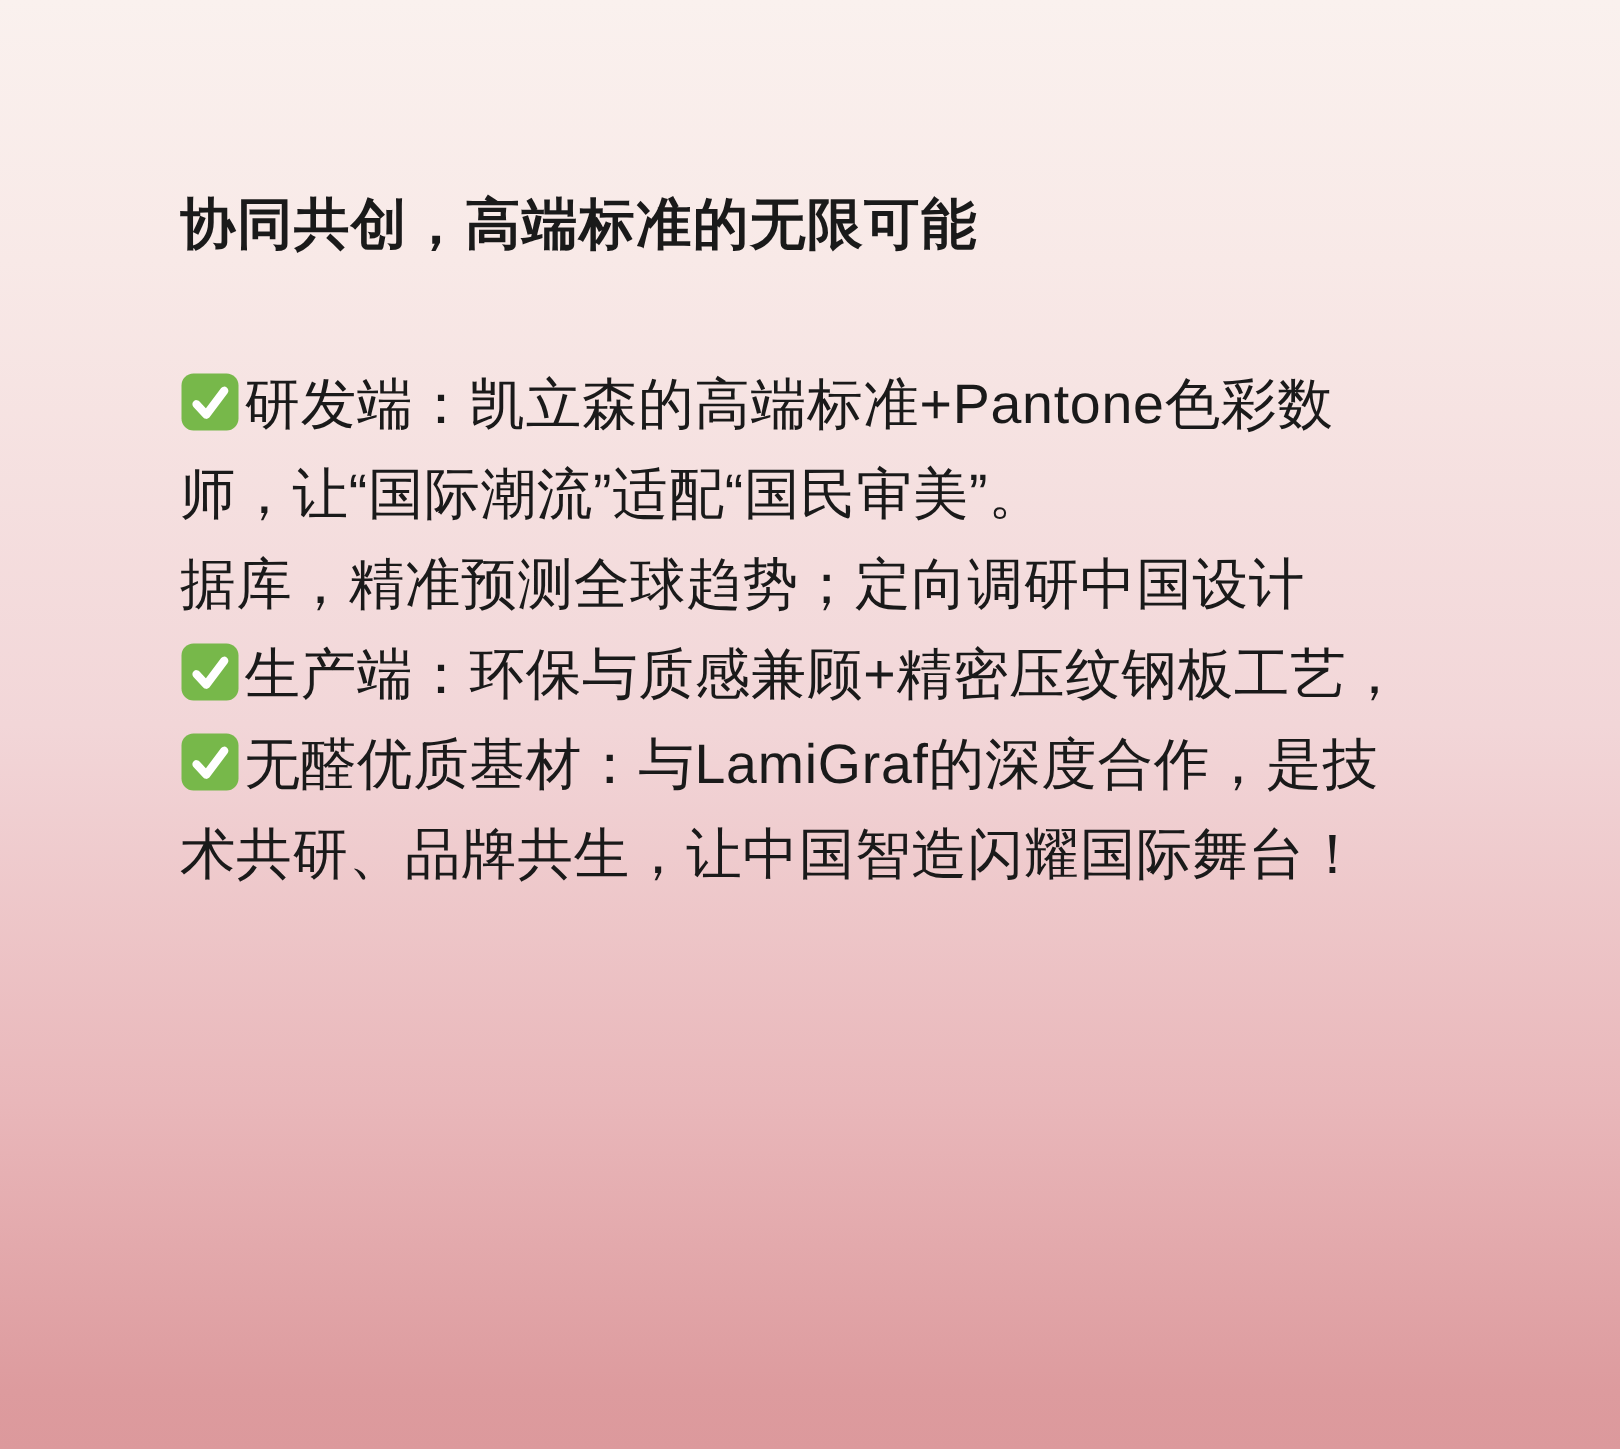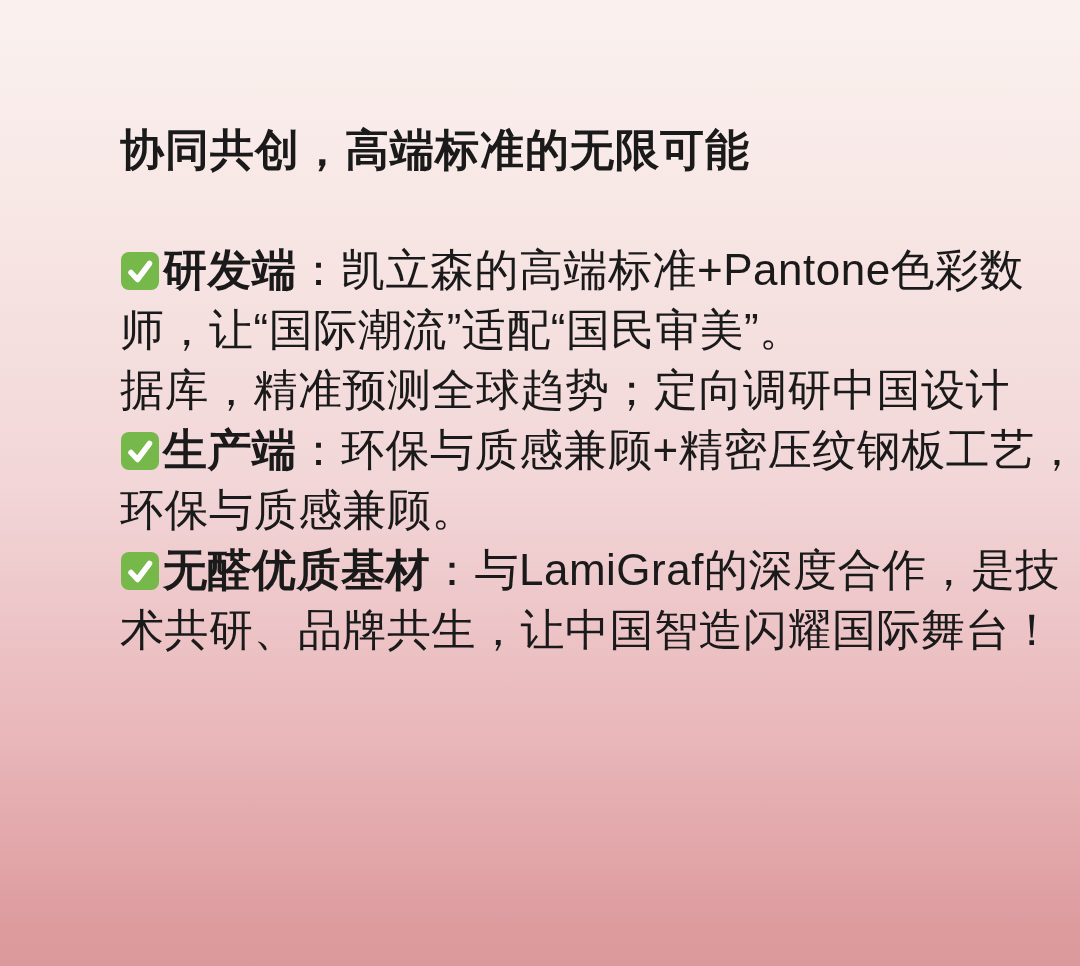--- a/index.html
+++ b/index.html
@@ -28,34 +28,34 @@
     position: absolute;
     left: 120px;
     top: 120px;
     width: 840px;
     color: #1a1a1a;
   }
   .line {
     margin: 0;
     height: 60px;
     line-height: 60px;
-    font-size: 44px;
+    font-size: 37px;
     font-weight: 500;
     letter-spacing: 0.5px;
     white-space: nowrap;
   }
   .title {
     font-weight: 800;
     letter-spacing: 1px;
   }
   .spacer {
     height: 60px;
   }
   .blabel {
-    font-weight: 700;
+    font-weight: 400;
   }
   .check {
     display: inline-block;
     width: 40px;
     height: 40px;
     margin-right: 3px;
     vertical-align: -6px;
   }
   .check svg {
     display: block;
@@ -78,21 +78,20 @@
             <rect x="1" y="1" width="38" height="38" rx="8" fill="#77b84a"></rect>
             <path d="M11 21.5 L17.5 28.5 L29.5 12.5" fill="none" stroke-width="5.5" stroke-linecap="round" stroke-linejoin="round" stroke="#ffffff"></path>
           </svg></span><b class="blabel">研发端</b><span>：凯立森的高端标准+Pantone色彩数</span></p>
     <p class="line">师，让“国际潮流”适配“国民审美”。</p>
     <p class="line">据库，精准预测全球趋势；定向调研中国设计</p>
 
     <p class="line"><span class="check"><svg viewBox="0 0 40 40" aria-hidden="true">
             <rect x="1" y="1" width="38" height="38" rx="8" fill="#77b84a"></rect>
             <path d="M11 21.5 L17.5 28.5 L29.5 12.5" fill="none" stroke-width="5.5" stroke-linecap="round" stroke-linejoin="round" stroke="#ffffff"></path>
           </svg></span><b class="blabel">生产端</b><span>：环保与质感兼顾+精密压纹钢板工艺，</span></p>
-    <p class="line">环保与质感兼顾。</p>
 
     <p class="line"><span class="check"><svg viewBox="0 0 40 40" aria-hidden="true">
             <rect x="1" y="1" width="38" height="38" rx="8" fill="#77b84a"></rect>
             <path d="M11 21.5 L17.5 28.5 L29.5 12.5" fill="none" stroke-width="5.5" stroke-linecap="round" stroke-linejoin="round" stroke="#ffffff"></path>
           </svg></span><b class="blabel">无醛优质基材</b><span>：与LamiGraf的深度合作，是技</span></p>
     <p class="line">术共研、品牌共生，让中国智造闪耀国际舞台！</p>
 
   </div>
 </div>
 

